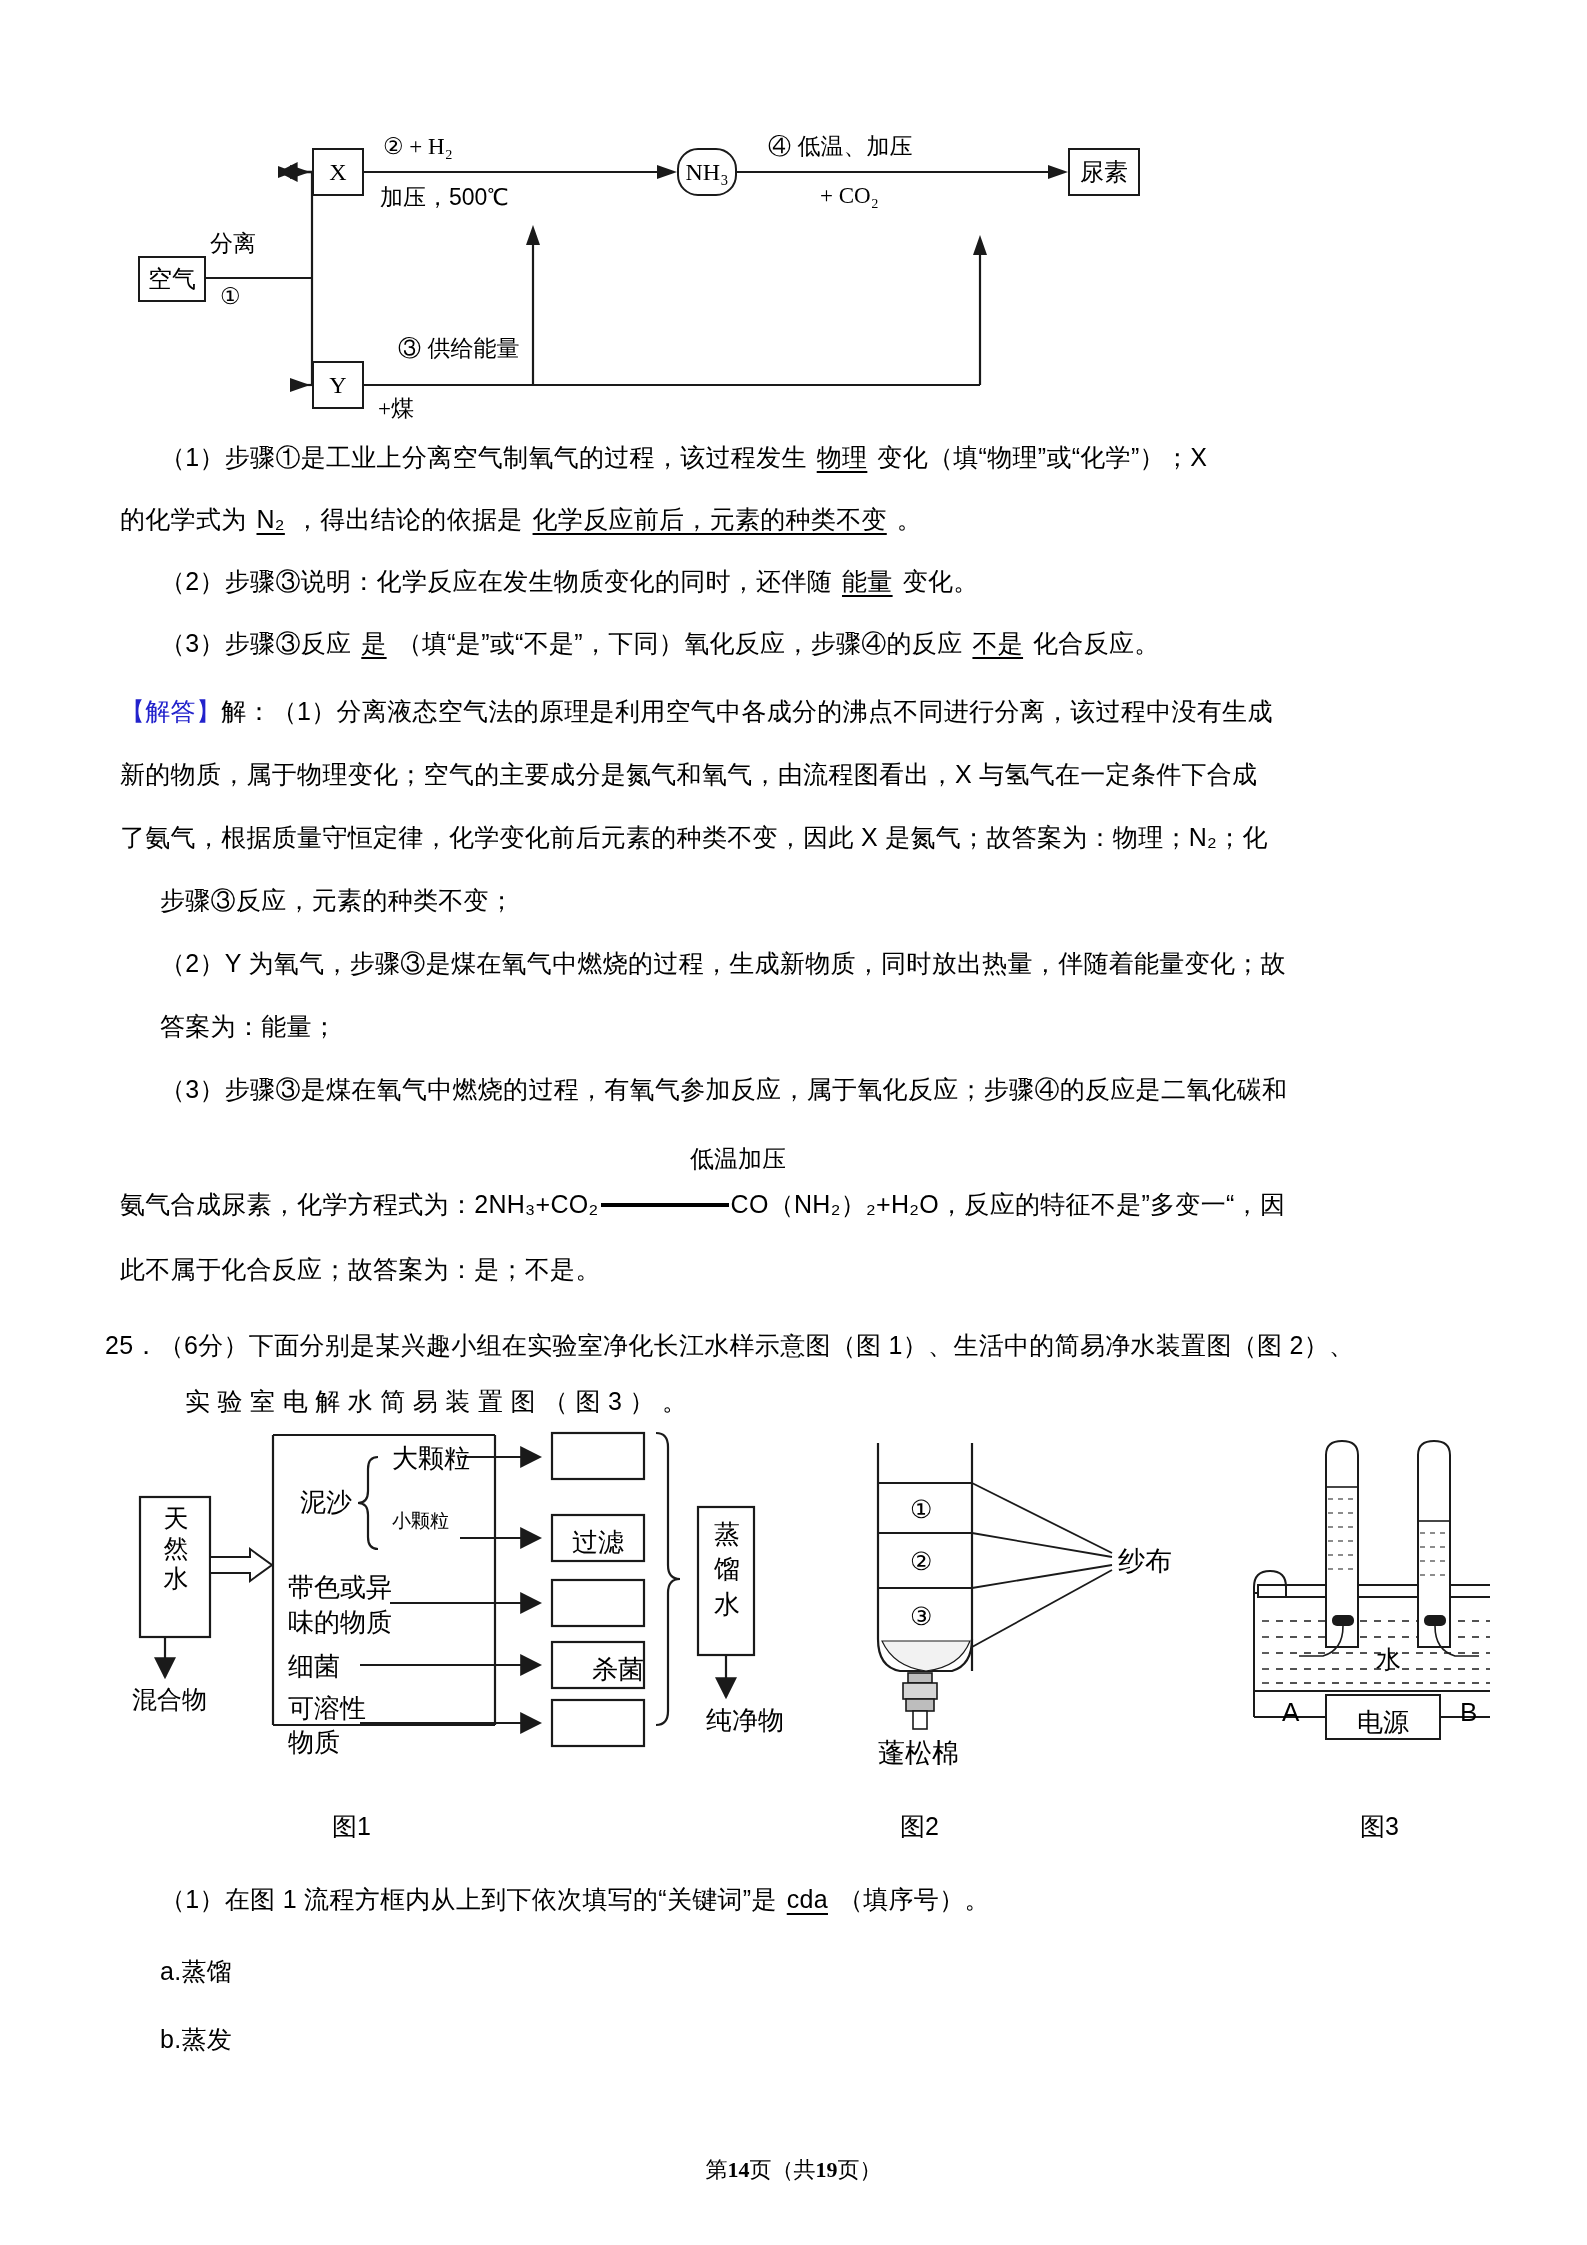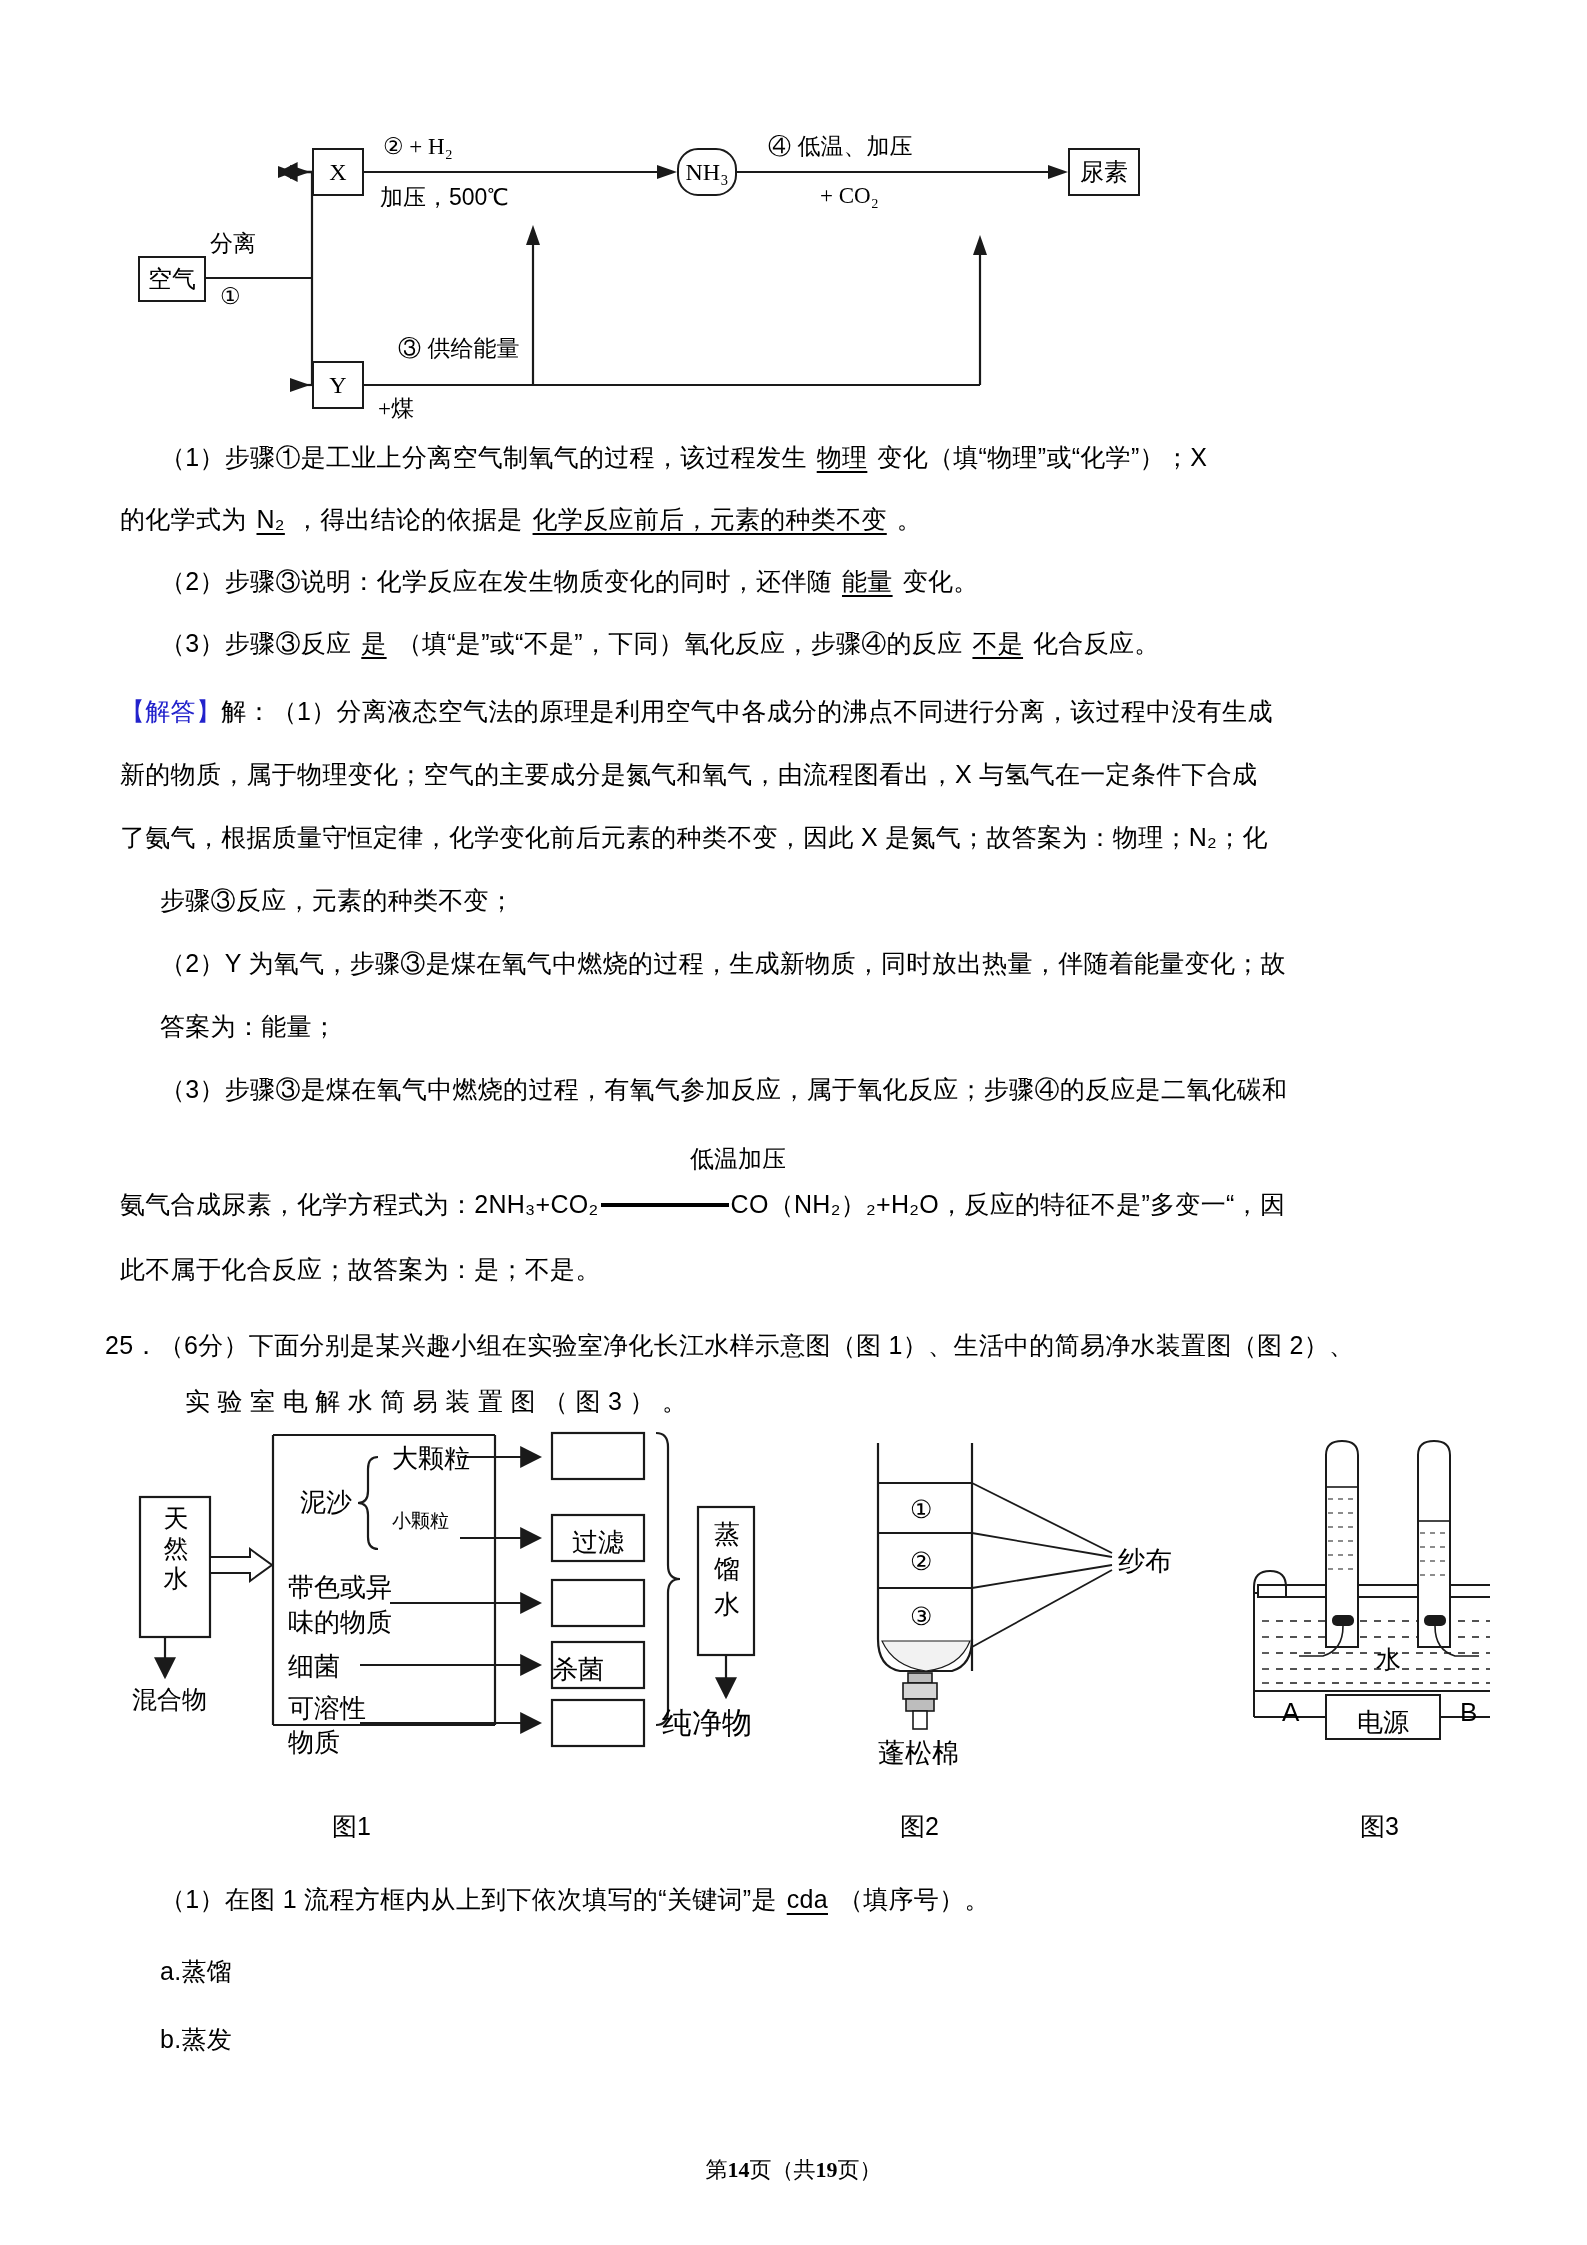--- a/index.html
+++ b/index.html
@@ -315,29 +315,29 @@
     <div class="txt" style="left:282px; top:83px; font-size:19px;">小颗粒</div>
     <div class="txt" style="left:178px; top:145px; font-size:26px;">带色或异</div>
     <div class="txt" style="left:178px; top:180px; font-size:26px;">味的物质</div>
     <div class="txt" style="left:178px; top:224px; font-size:26px;">细菌</div>
     <div class="txt" style="left:178px; top:266px; font-size:26px;">可溶性</div>
     <div class="txt" style="left:178px; top:300px; font-size:26px;">物质</div>
 
     <div class="txt" style="left:442px; top:18px; width:92px; text-align:center; font-size:26px;"></div>
     <div class="txt" style="left:442px; top:100px; width:92px; text-align:center; font-size:26px;">过滤</div>
     <div class="txt" style="left:442px; top:165px; width:92px; text-align:center; font-size:26px;"></div>
-    <div class="txt" style="left:442px; top:227px; width:92px; text-align:left; font-size:26px;">杀菌</div>
+    <div class="txt" style="left:442px; top:227px; width:92px; text-align:right; font-size:26px;">杀菌</div>
     <div class="txt" style="left:442px; top:285px; width:92px; text-align:center; font-size:26px;"></div>
 
     <div class="txt" style="left:598px; top:92px; width:38px; text-align:center; font-size:26px; line-height:1.35;">
       <span>蒸</span><br>
       <span>馏</span><br>
       <span>水</span>
     </div>
-    <div class="txt" style="left:552px; top:278px; font-size:30px;">纯净物</div>
+    <div class="txt" style="left:596px; top:278px; font-size:26px;">纯净物</div>
 
     <div class="txt" style="left:800px; top:70px; font-size:25px;">①</div>
     <div class="txt" style="left:800px; top:122px; font-size:25px;">②</div>
     <div class="txt" style="left:800px; top:177px; font-size:25px;">③</div>
     <div class="txt" style="left:1008px; top:118px; font-size:27px;">纱布</div>
     <div class="txt" style="left:768px; top:310px; font-size:27px;">蓬松棉</div>
 
     <div class="txt" style="left:1266px; top:218px; font-size:25px;">水</div>
     <div class="txt" style="left:1172px; top:272px; font-size:26px;">A</div>
     <div class="txt" style="left:1350px; top:272px; font-size:26px;">B</div>

